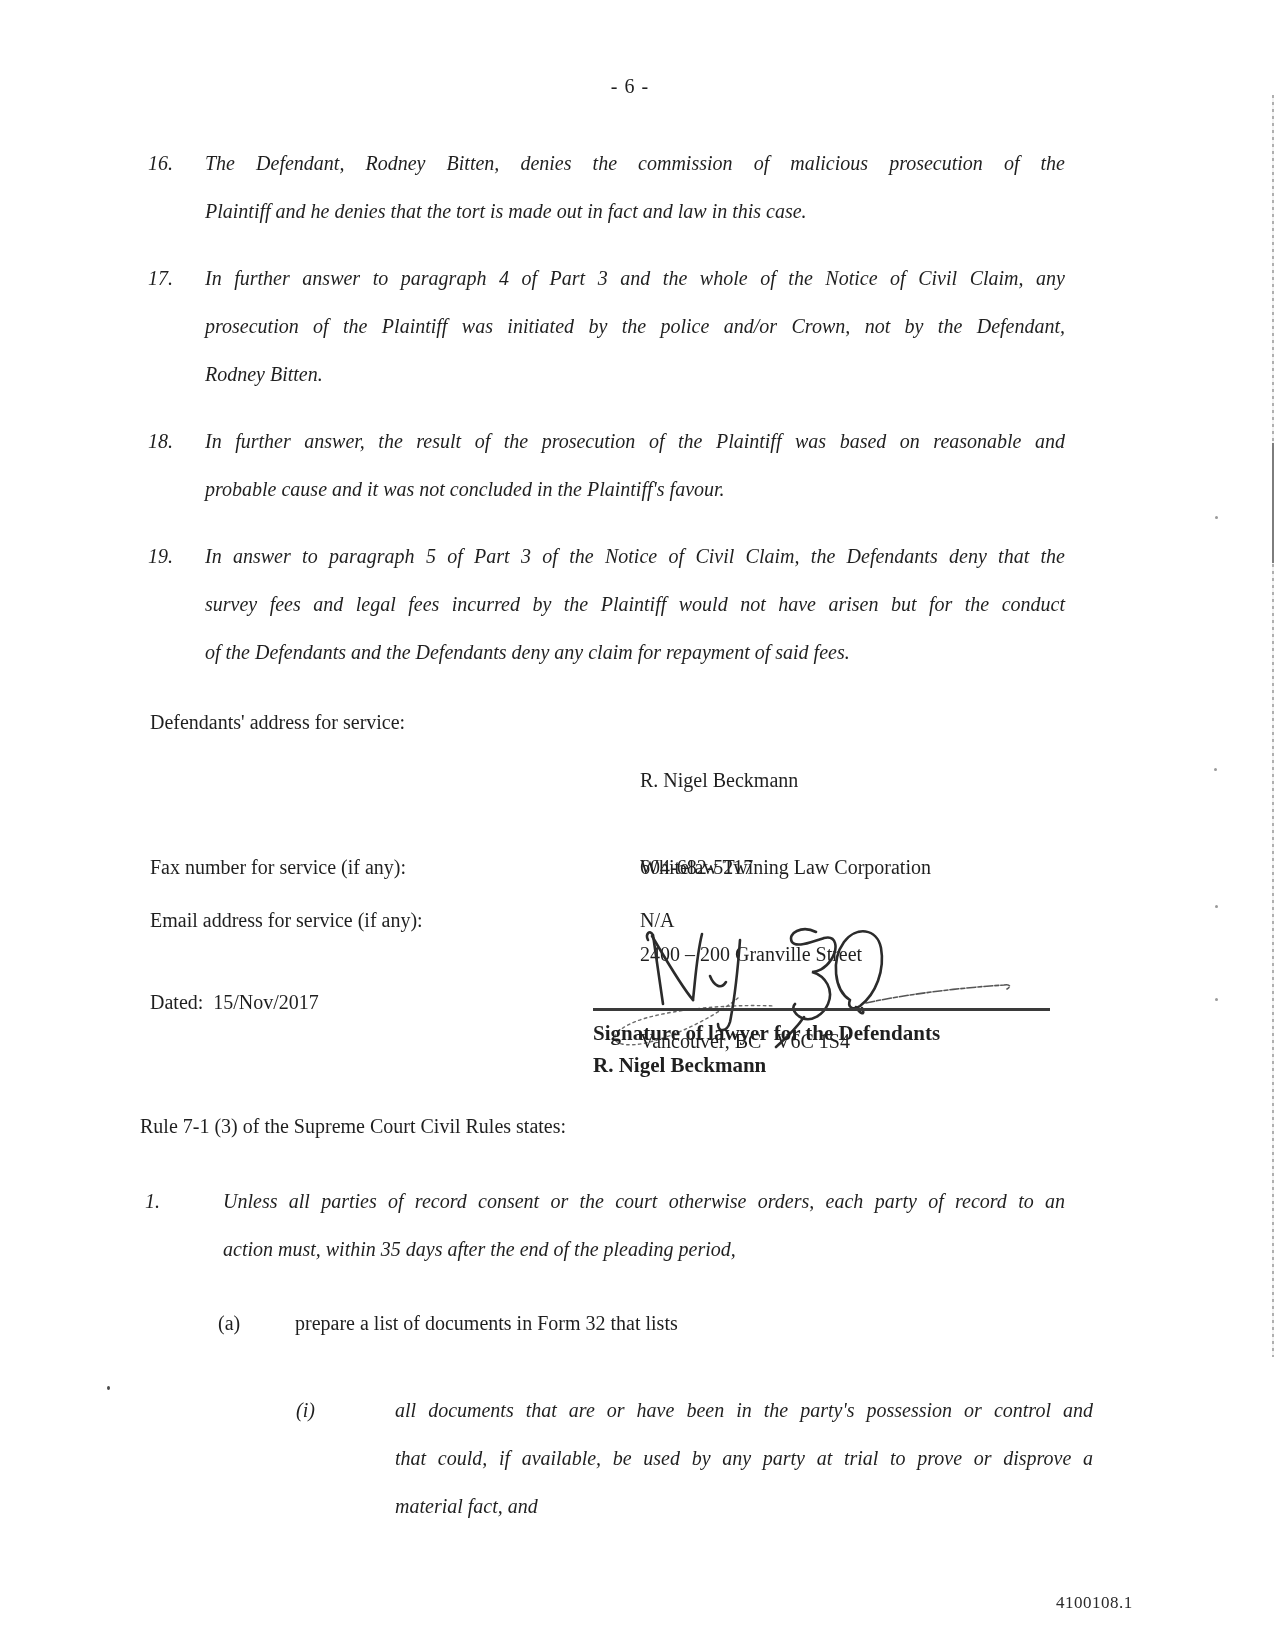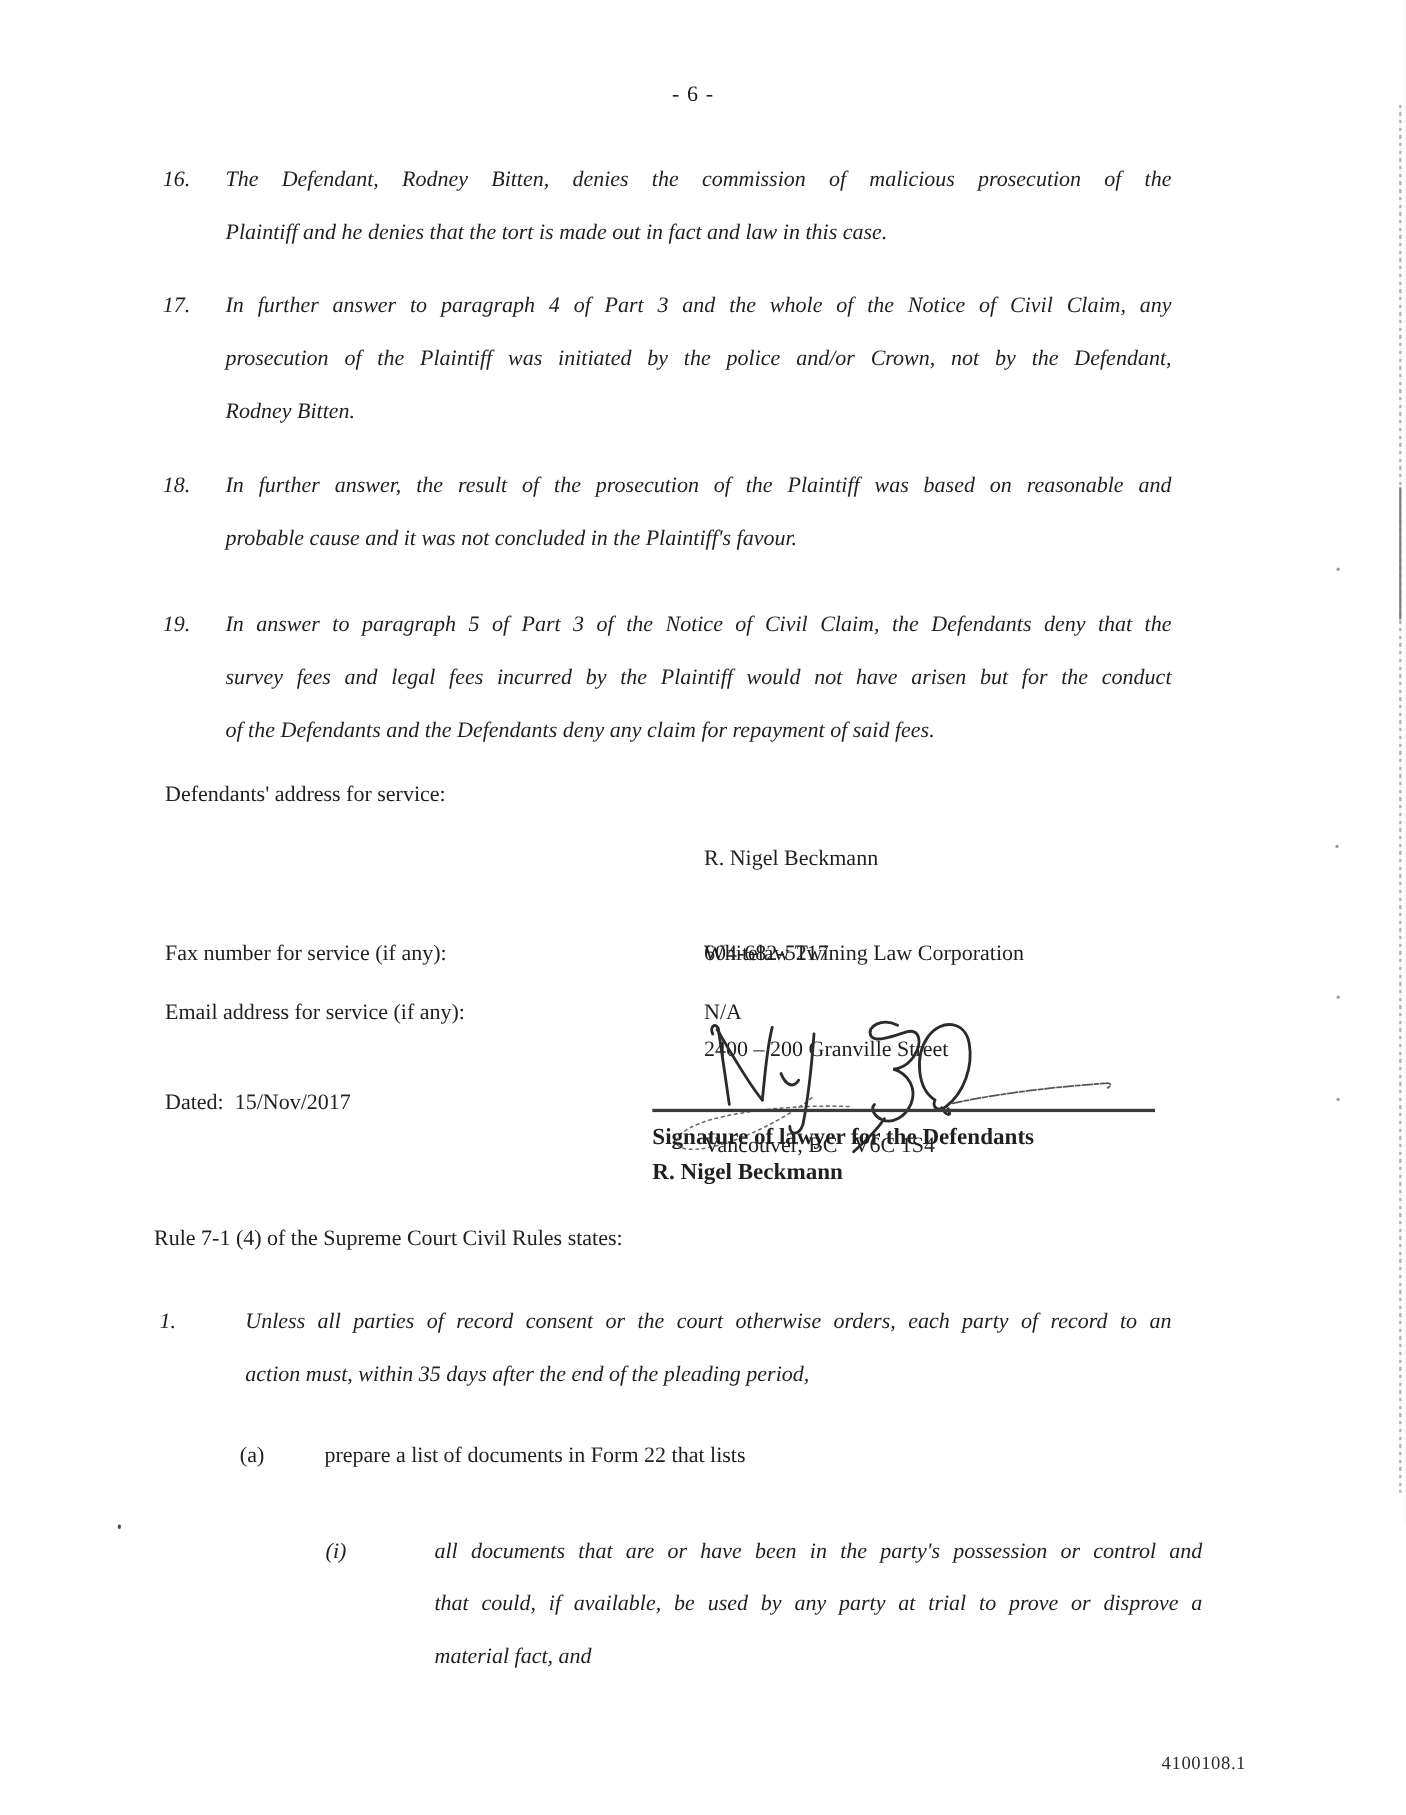--- a/index.html
+++ b/index.html
@@ -76,21 +76,21 @@
   </section>
 
   <section class="para" style="top:417px;">
     <span class="pnum">18.</span>
     <div class="ptext">
       <div class="ln jl">In further answer, the result of the prosecution of the Plaintiff was based on reasonable and</div>
       <div class="ln">probable cause and it was not concluded in the Plaintiff's favour.</div>
     </div>
   </section>
 
-  <section class="para" style="top:544px;">
+  <section class="para" style="top:532px;">
     <span class="pnum">19.</span>
     <div class="ptext">
       <div class="ln jl">In answer to paragraph 5 of Part 3 of the Notice of Civil Claim, the Defendants deny that the</div>
       <div class="ln jl">survey fees and legal fees incurred by the Plaintiff would not have arisen but for the conduct</div>
       <div class="ln">of the Defendants and the Defendants deny any claim for repayment of said fees.</div>
     </div>
   </section>
 
   <div class="svcrow" style="top:708px;">
     <span class="label">Defendants' address for service:</span>
@@ -137,33 +137,33 @@
         <path d="M 278 91 C 320 82 370 76 416 73 C 421 72 424 74 419 77" stroke-width="1.6" stroke-dasharray="9 2 4 2" opacity="0.8"></path>
 
         <path d="M 150 86 C 120 110 60 138 34 132 C 18 128 30 114 58 106 C 90 97 140 92 186 94" stroke-width="1.4" stroke-dasharray="2.5 3.5" opacity="0.7"></path>
       </g>
     </svg>
     <div class="sigline"></div>
     <div class="cap cap1">Signature of lawyer for the Defendants</div>
     <div class="cap cap2">R. Nigel Beckmann</div>
   </div>
 
-  <div class="rule-intro">Rule 7-1 (4) of the Supreme Court Civil Rules states:</div>
+  <div class="rule-intro">Rule 7-1 (3) of the Supreme Court Civil Rules states:</div>
 
   <section class="para item1">
     <span class="pnum">1.</span>
     <div class="ptext">
       <div class="ln jl">Unless all parties of record consent or the court otherwise orders, each party of record to an</div>
       <div class="ln">action must, within 35 days after the end of the pleading period,</div>
     </div>
   </section>
 
   <div class="itema">
     <span class="anum">(a)</span>
-    <div class="atext">prepare a list of documents in Form 22 that lists</div>
+    <div class="atext">prepare a list of documents in Form 32 that lists</div>
   </div>
 
   <section class="para itemi">
     <span class="pnum">(i)</span>
     <div class="ptext">
       <div class="ln jl">all documents that are or have been in the party's possession or control and</div>
       <div class="ln jl">that could, if available, be used by any party at trial to prove or disprove a</div>
       <div class="ln">material fact, and</div>
     </div>
   </section>

